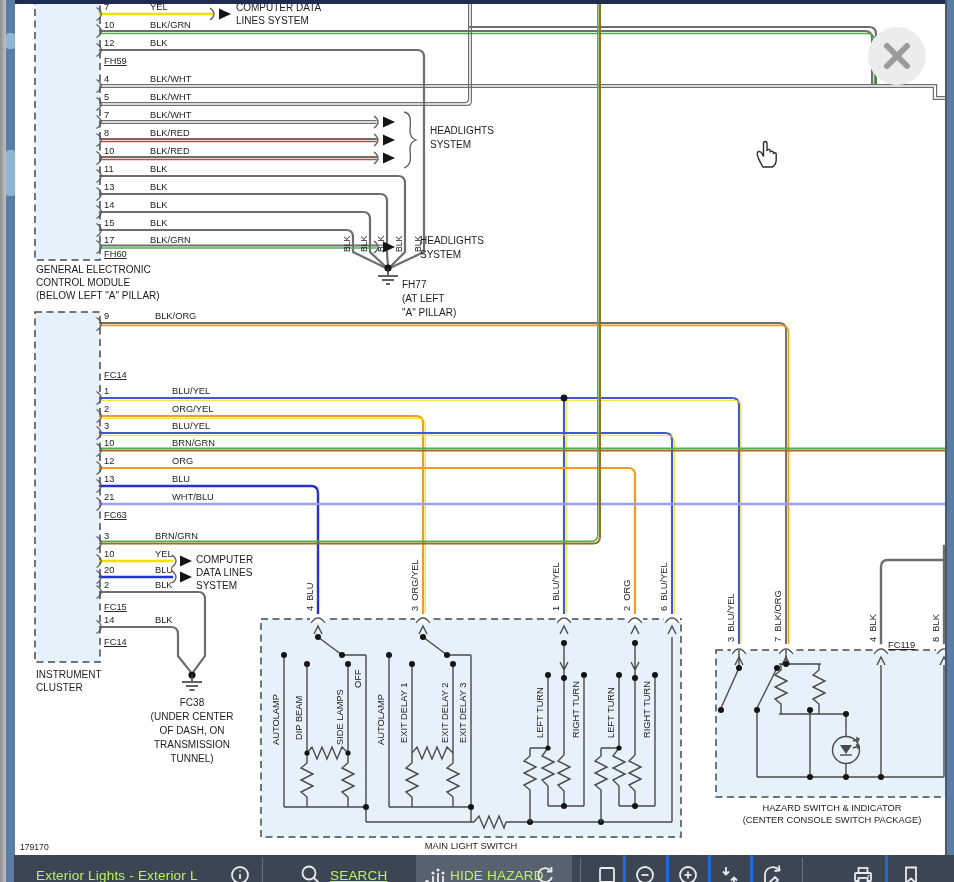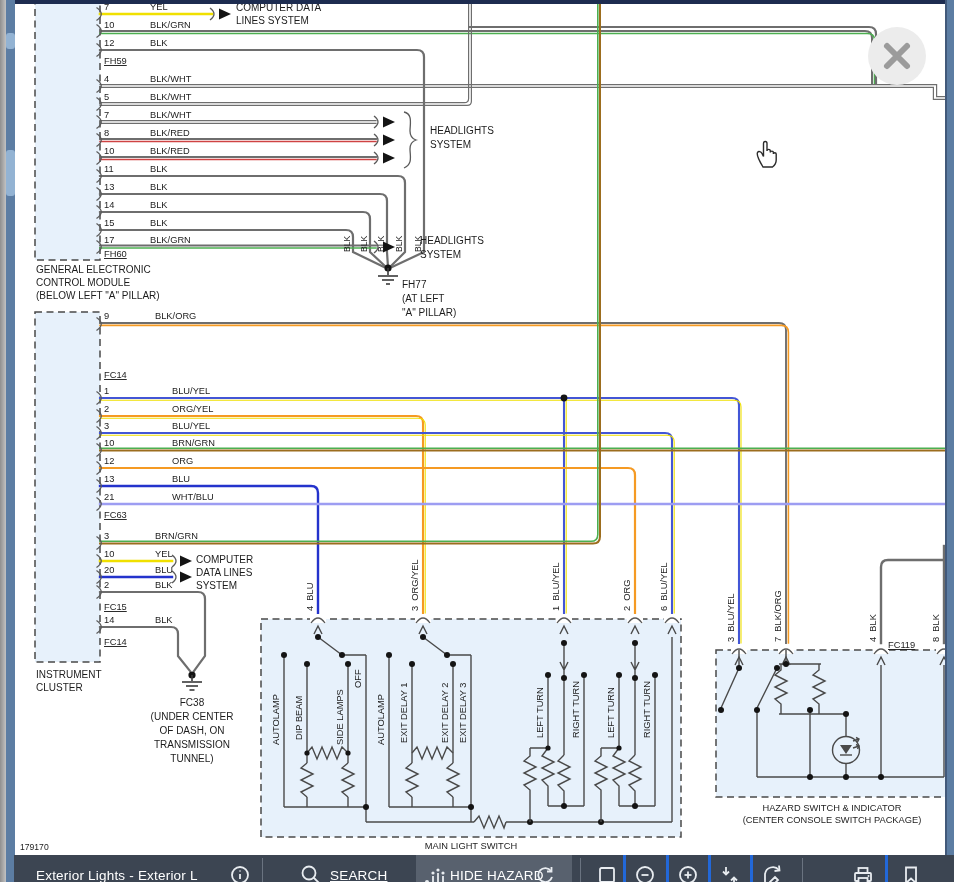--- a/index.html
+++ b/index.html
@@ -20,21 +20,21 @@
   .u{text-decoration:underline;}
   .w{fill:none;stroke-linecap:square;}
   .int{fill:none;stroke:#4a4a4a;stroke-width:1.4;}
   .dot{fill:#141414;}
   .box{fill:#e7f1fb;stroke:#4a4a4a;stroke-width:1.5;stroke-dasharray:7 4.5;}
   .pinarc{fill:none;stroke:#5a5a5a;stroke-width:1.3;}
   #closebtn{position:absolute;left:868px;top:27px;width:58px;height:58px;border-radius:50%;
             background:#ececec;display:flex;align-items:center;justify-content:center;cursor:pointer;}
   #toolbar{position:absolute;left:14px;top:855px;width:940px;height:48px;background:#3c4552;}
   #toolbar .abs{position:absolute;}
-  .tb-text{color:#ffffff;font-size:13.5px;letter-spacing:.2px;}
+  .tb-text{color:#bef264;font-size:13.5px;letter-spacing:.2px;}
   .tb-sep{position:absolute;top:3px;width:1px;height:45px;background:#6a7380;}
   .tb-bsep{position:absolute;top:0;width:3px;height:48px;background:#2268d9;}
   #hidewires-bg{position:absolute;left:402px;top:0;width:156px;height:48px;background:#58616e;}
   .icon{stroke:#e8ecf0;fill:none;stroke-width:1.8;}
   #cursor{position:absolute;left:752px;top:136px;}
 </style>
 </head>
 <body>
 <div id="screen">
 

